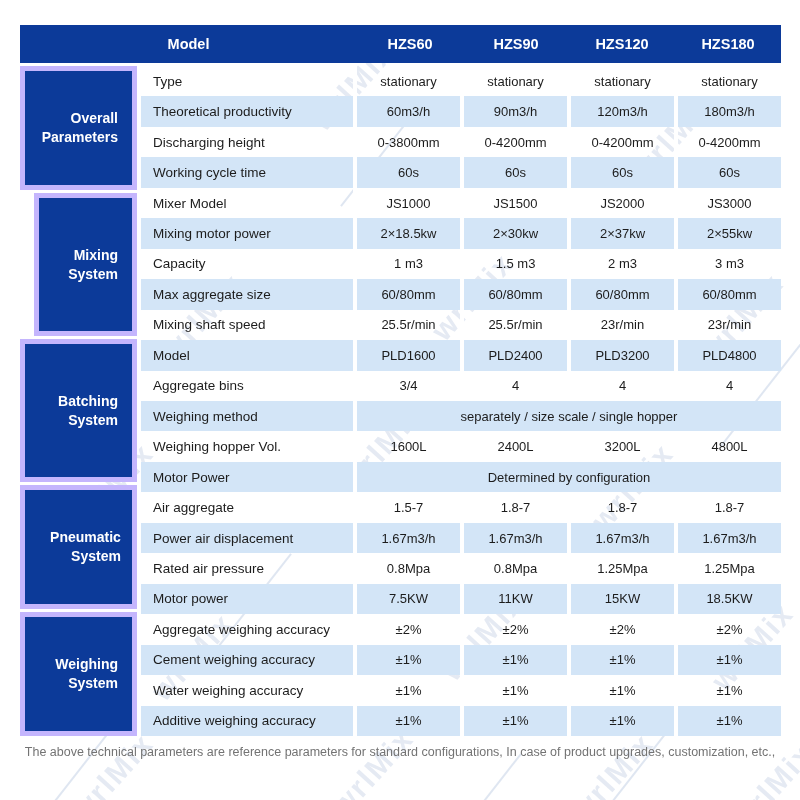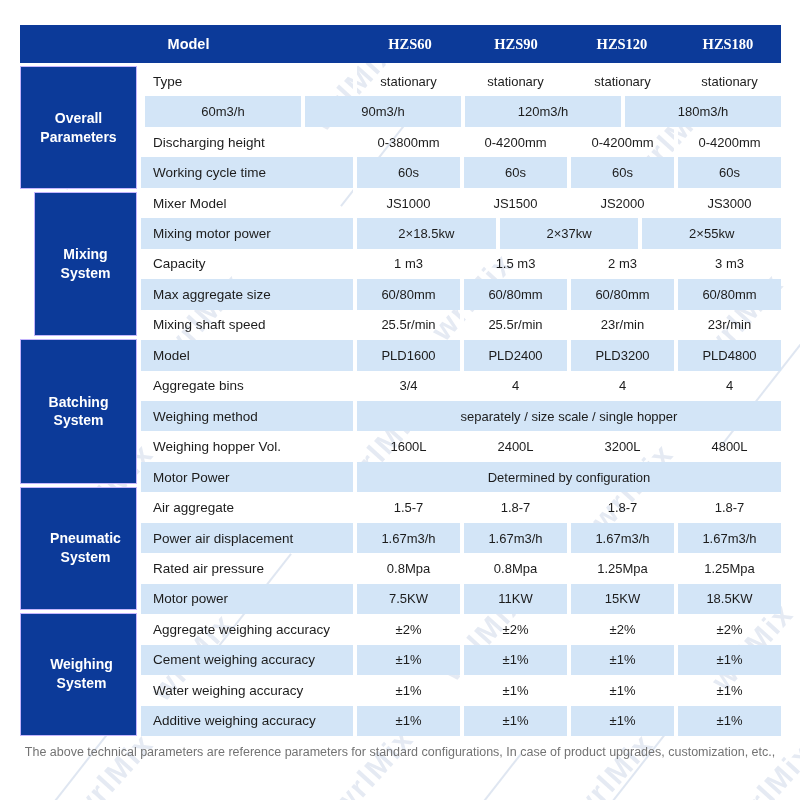--- a/index.html
+++ b/index.html
@@ -28,28 +28,28 @@
     transform:rotate(38deg);pointer-events:none;
   }
   
   .spec-table{position:absolute;left:20px;top:25px;width:761px;}
   .header-row{display:flex;height:38px;margin-bottom:3px;}
   .hcell{
     background:var(--blue);color:#fff;font-weight:bold;font-size:14.5px;
     display:flex;align-items:center;justify-content:center;
   }
   .hcell.model{width:337px;}
-  .hcell.col{flex:1;font-family:Liberation Serif, serif;}
+  .hcell.col{flex:1;}
   .tbody{display:flex;height:670px;}
   .sidebar{width:117px;display:flex;flex-direction:column;}
   .side-block{
     background:var(--blue);color:#fff;font-weight:bold;font-size:14px;
-    display:flex;align-items:center;justify-content:center;text-align:center;
+    display:flex;align-items:center;justify-content:center;text-align:right;
     padding:0 14px;box-sizing:border-box;line-height:1.35;
-    margin-bottom:3px;border:1px solid #c4b5fd;
+    margin-bottom:3px;border:5px solid #c4b5fd;
   }
   .side-block:last-child{margin-bottom:0;}
   .rows{flex:1;margin-left:4px;display:flex;flex-direction:column;}
   .row{flex:1;display:flex;align-items:stretch;}
   .row.alt{background:var(--rowalt);}
   .cell-label{
     width:212px;box-sizing:border-box;padding-left:12px;
     display:flex;align-items:center;font-size:13.5px;
   }
   .cell-val,.cell-span{
@@ -110,20 +110,21 @@
       </div>
     <div class="rows" id="rows">
         <div class="row">
           <div class="cell-label">Type</div>
           <div class="cell-val">stationary</div>
           <div class="cell-val">stationary</div>
           <div class="cell-val">stationary</div>
           <div class="cell-val">stationary</div>
         </div>
         <div class="row alt">
+          <div class="cell-label">Theoretical productivity</div>
           <div class="cell-val">60m3/h</div>
           <div class="cell-val">90m3/h</div>
           <div class="cell-val">120m3/h</div>
           <div class="cell-val">180m3/h</div>
         </div>
         <div class="row">
           <div class="cell-label">Discharging height</div>
           <div class="cell-val">0-3800mm</div>
           <div class="cell-val">0-4200mm</div>
           <div class="cell-val">0-4200mm</div>
@@ -139,20 +140,21 @@
         <div class="row">
           <div class="cell-label">Mixer Model</div>
           <div class="cell-val">JS1000</div>
           <div class="cell-val">JS1500</div>
           <div class="cell-val">JS2000</div>
           <div class="cell-val">JS3000</div>
         </div>
         <div class="row alt">
           <div class="cell-label">Mixing motor power</div>
           <div class="cell-val">2×18.5kw</div>
+          <div class="cell-val">2×30kw</div>
           <div class="cell-val">2×37kw</div>
           <div class="cell-val">2×55kw</div>
         </div>
         <div class="row">
           <div class="cell-label">Capacity</div>
           <div class="cell-val">1 m3</div>
           <div class="cell-val">1.5 m3</div>
           <div class="cell-val">2 m3</div>
           <div class="cell-val">3 m3</div>
         </div>

